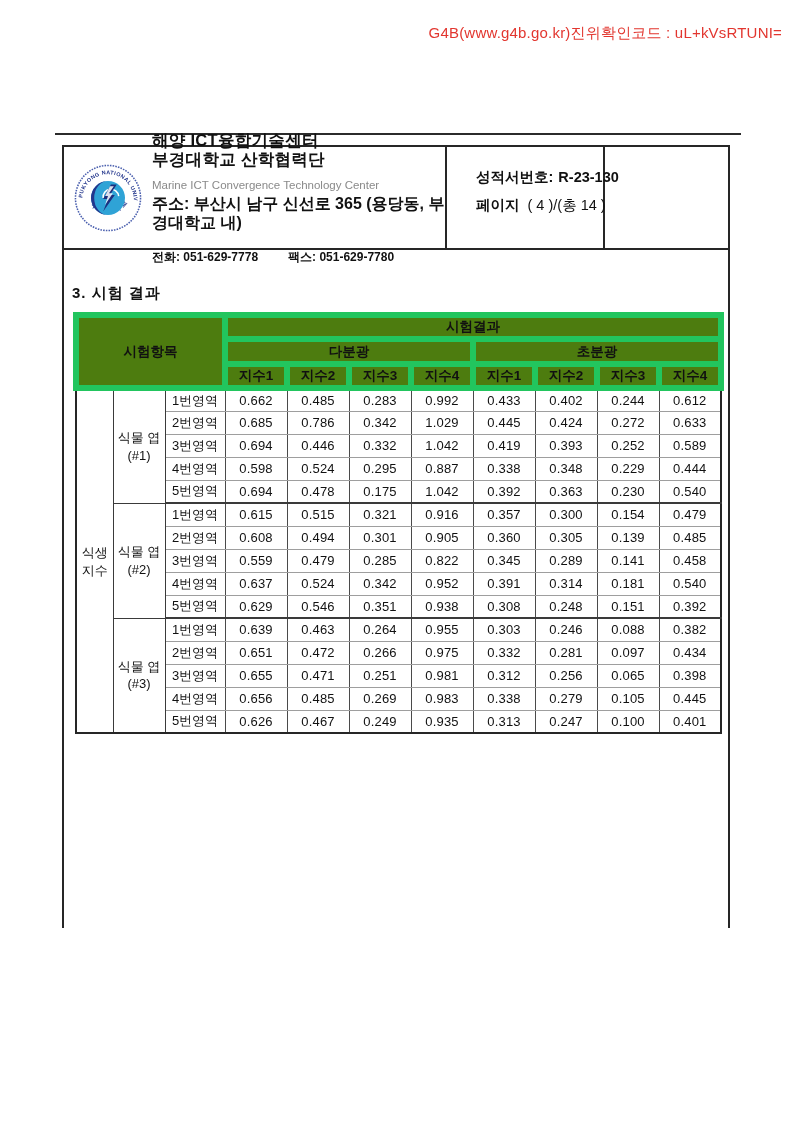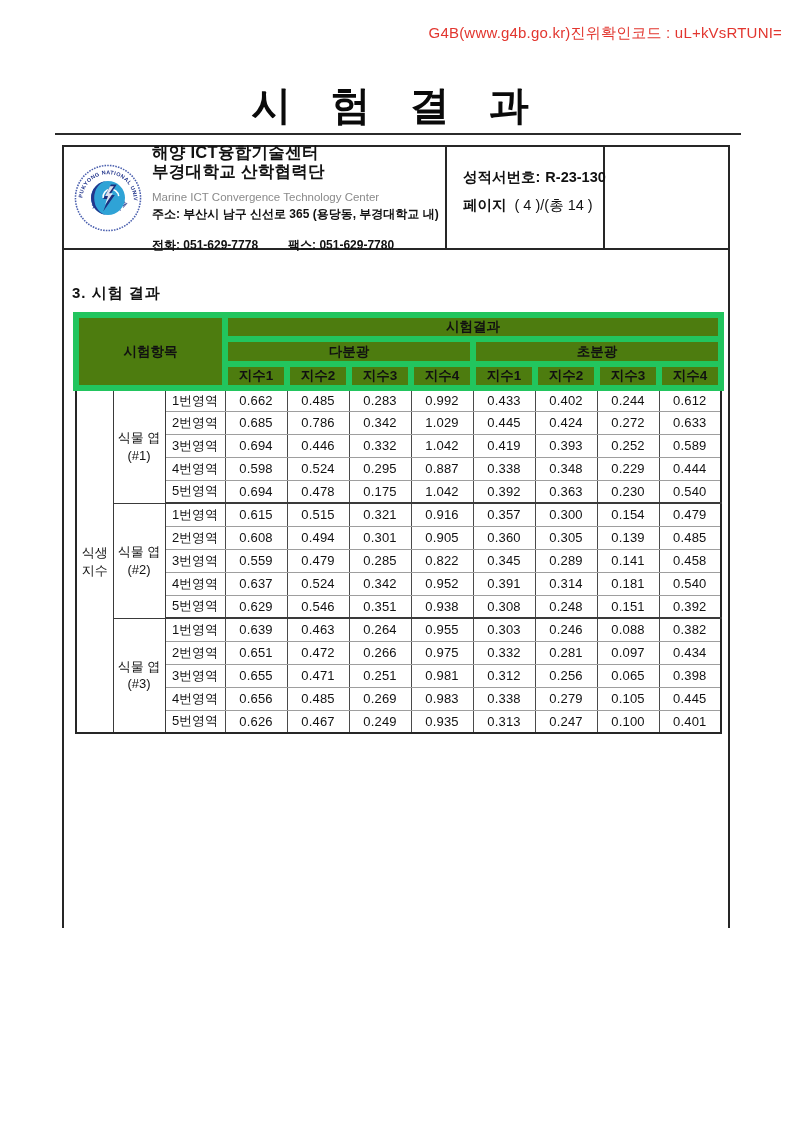--- a/index.html
+++ b/index.html
@@ -14,25 +14,25 @@
   .title-rule{position:absolute;top:133px;left:55px;width:686px;height:2px;background:#2b2b2b;}
 
   .main-box{position:absolute;left:62px;top:145px;width:668px;height:848px;
         border:2px solid #262626;box-sizing:border-box;}
   .box-header{display:flex;height:103px;border-bottom:2px solid #262626;box-sizing:border-box;}
   .org-cell{width:381px;display:flex;align-items:center;padding-left:10px;box-sizing:border-box;}
   .logo{width:68px;height:68px;flex:none;}
   .org-text{margin-left:10px;line-height:1.18;}
   .org-name{font-size:16.5px;font-weight:bold;letter-spacing:.3px;}
   .org-en{font-size:11.5px;color:#8a8a8a;margin-top:9px;}
-  .org-addr{font-size:12px;font-weight:bold;margin-top:3px;}
+  .org-addr{font-size:16px;font-weight:bold;margin-top:3px;}
   .org-phone{font-size:12px;font-weight:bold;margin-top:17px;display:flex;}
   .org-phone .fax{margin-left:30px;}
   .report-cell{width:160px;border-left:2px solid #262626;border-right:2px solid #262626;
-        box-sizing:border-box;padding:21px 0 0 16px;}
+        box-sizing:border-box;padding:21px 0 0 29px;}
   .report-line{font-size:14.5px;font-weight:bold;margin-bottom:9px;white-space:nowrap;}
   .report-line .val{margin-left:5px;}
   .report-line .pageval{font-weight:normal;margin-left:8px;}
   .empty-cell{flex:1;}
 
   .section-title{margin:34px 0 0 8px;font-size:15px;font-weight:bold;letter-spacing:1px;}
 
   table.results{border-collapse:collapse;margin:9px 0 0 9px;table-layout:fixed;
         border:2px solid #262626;}
   table.results th,table.results td{box-sizing:border-box;text-align:center;vertical-align:middle;
@@ -55,21 +55,20 @@
   .n1{left:99px;width:169px;} .n2{left:275px;width:169px;}
   .n3{left:449px;width:169px;} .n4{left:625px;width:169px;}
 </style>
 </head>
 <body>
 
 <div class="page">
 
   <div class="verification">G4B(www.g4b.go.kr)진위확인코드 : uL+kVsRTUNI=</div>
 
-  <div class="doc-title">시 험 결 과</div>
   <div class="title-rule"></div>
 
   <div class="main-box">
     <div class="box-header">
       <div class="org-cell">
         <svg class="logo" viewBox="0 0 70 70">
           <circle cx="35" cy="35" r="33.5" fill="#ffffff" stroke="#4a5fae" stroke-width="1.6" stroke-dasharray="1.6 1.2"></circle>
           <defs>
             <path id="arcTop" d="M 8.5,37 A 26.5,26.5 0 0 1 61.5,37" fill="none"></path>
             <path id="arcBot" d="M 12,33 A 24,24 0 0 0 58,33" fill="none"></path>

